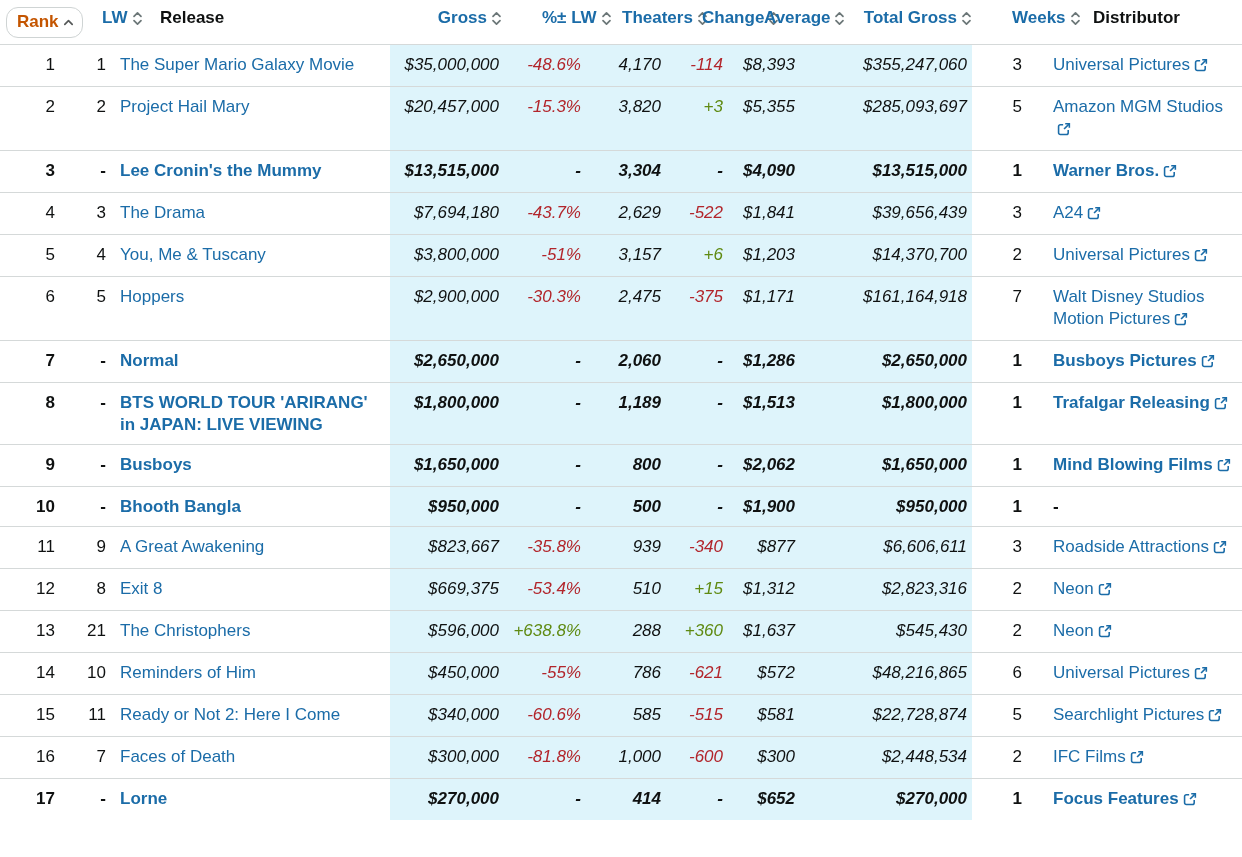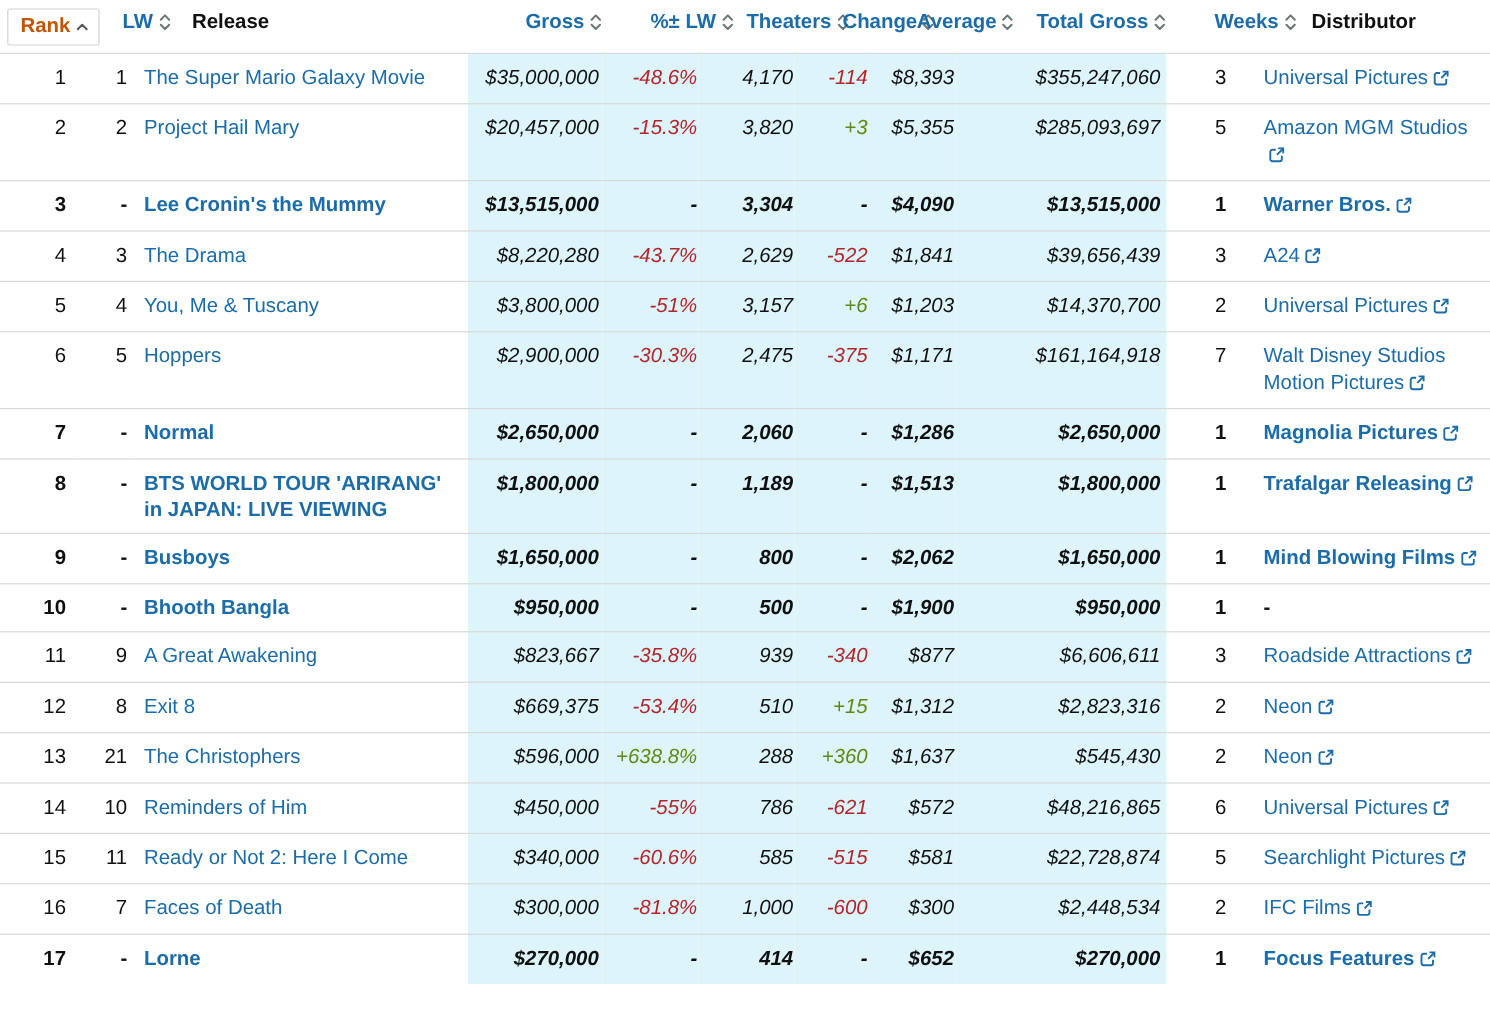--- a/index.html
+++ b/index.html
@@ -23,21 +23,21 @@
   td.col-pct,td.col-theaters,td.col-change,td.col-average{padding-right:1px;}
   td.col-total_gross{padding-right:5px;}
   td.col-weeks{padding-right:18px;}
   .band{background:var(--band-blue);}
   .num{font-style:italic;}
   .neg{color:var(--negative-red);}
   .pos{color:var(--positive-green);}
   a{color:var(--link-blue);text-decoration:none;cursor:pointer;}
   th .hgroup{display:inline-flex;align-items:center;gap:4px;color:var(--link-blue);margin-left:40px;}
   th .plain{color:var(--text-black);align-items:flex-end;}
-  th .pill{border:1px solid #cfd4d4;border-radius:2px;padding:3px 8px 4px 10px;margin-left:6px;background:#fff;color:var(--rank-active);}
+  th .pill{border:1px solid #cfd4d4;border-radius:12px;padding:3px 8px 4px 10px;margin-left:6px;background:#fff;color:var(--rank-active);}
   .sicon{display:inline-flex;align-items:center;}
   .sicon svg path{fill:none;stroke:var(--sort-icon-gray);stroke-width:1.7;stroke-linecap:round;stroke-linejoin:round;}
   .sicon.caret svg path{stroke:#565959;}
   tr.new-release td, tr.new-release a{font-weight:700;}
   .ext{display:inline-block;margin-left:4px;vertical-align:-2px;white-space:nowrap;}
   .ext svg path{fill:none;stroke:currentColor;stroke-width:1.8;}
 </style>
 </head>
 <body>
 
@@ -195,21 +195,21 @@
           <td class="col-distributor"><a><span>Warner Bros.</span><span class="ext"><svg width="14" height="14" viewBox="0 0 16 16">
                   <path d="M12.8 9v3.2c0 1.1-.9 2-2 2H3.8c-1.1 0-2-.9-2-2V5.2c0-1.1.9-2 2-2H7"></path>
                   <path d="M9.4 1.9h4.7v4.7"></path>
                   <path d="M13.9 2.2 8.1 8"></path>
                 </svg></span></a></td>
         </tr>
         <tr>
           <td class="col-rank">4</td>
           <td class="col-lw">3</td>
           <td class="col-release"><a>The Drama</a></td>
-          <td class="col-gross band num">$8,220,280</td>
+          <td class="col-gross band num">$7,694,180</td>
           <td class="col-pct band num neg">-43.7%</td>
           <td class="col-theaters band num">2,629</td>
           <td class="col-change band num neg">-522</td>
           <td class="col-average band num">$1,841</td>
           <td class="col-total_gross band num">$39,656,439</td>
           <td class="col-weeks">3</td>
           <td class="col-distributor"><a><span>A24</span><span class="ext"><svg width="14" height="14" viewBox="0 0 16 16">
                   <path d="M12.8 9v3.2c0 1.1-.9 2-2 2H3.8c-1.1 0-2-.9-2-2V5.2c0-1.1.9-2 2-2H7"></path>
                   <path d="M9.4 1.9h4.7v4.7"></path>
                   <path d="M13.9 2.2 8.1 8"></path>
@@ -253,21 +253,21 @@
           <td class="col-rank">7</td>
           <td class="col-lw">-</td>
           <td class="col-release"><a>Normal</a></td>
           <td class="col-gross band num">$2,650,000</td>
           <td class="col-pct band num">-</td>
           <td class="col-theaters band num">2,060</td>
           <td class="col-change band num">-</td>
           <td class="col-average band num">$1,286</td>
           <td class="col-total_gross band num">$2,650,000</td>
           <td class="col-weeks">1</td>
-          <td class="col-distributor"><a><span>Magnolia Pictures</span><span class="ext"><svg width="14" height="14" viewBox="0 0 16 16">
+          <td class="col-distributor"><a><span>Busboys Pictures</span><span class="ext"><svg width="14" height="14" viewBox="0 0 16 16">
                   <path d="M12.8 9v3.2c0 1.1-.9 2-2 2H3.8c-1.1 0-2-.9-2-2V5.2c0-1.1.9-2 2-2H7"></path>
                   <path d="M9.4 1.9h4.7v4.7"></path>
                   <path d="M13.9 2.2 8.1 8"></path>
                 </svg></span></a></td>
         </tr>
         <tr class="new-release">
           <td class="col-rank">8</td>
           <td class="col-lw">-</td>
           <td class="col-release"><a>BTS WORLD TOUR 'ARIRANG' in JAPAN: LIVE VIEWING</a></td>
           <td class="col-gross band num">$1,800,000</td>

